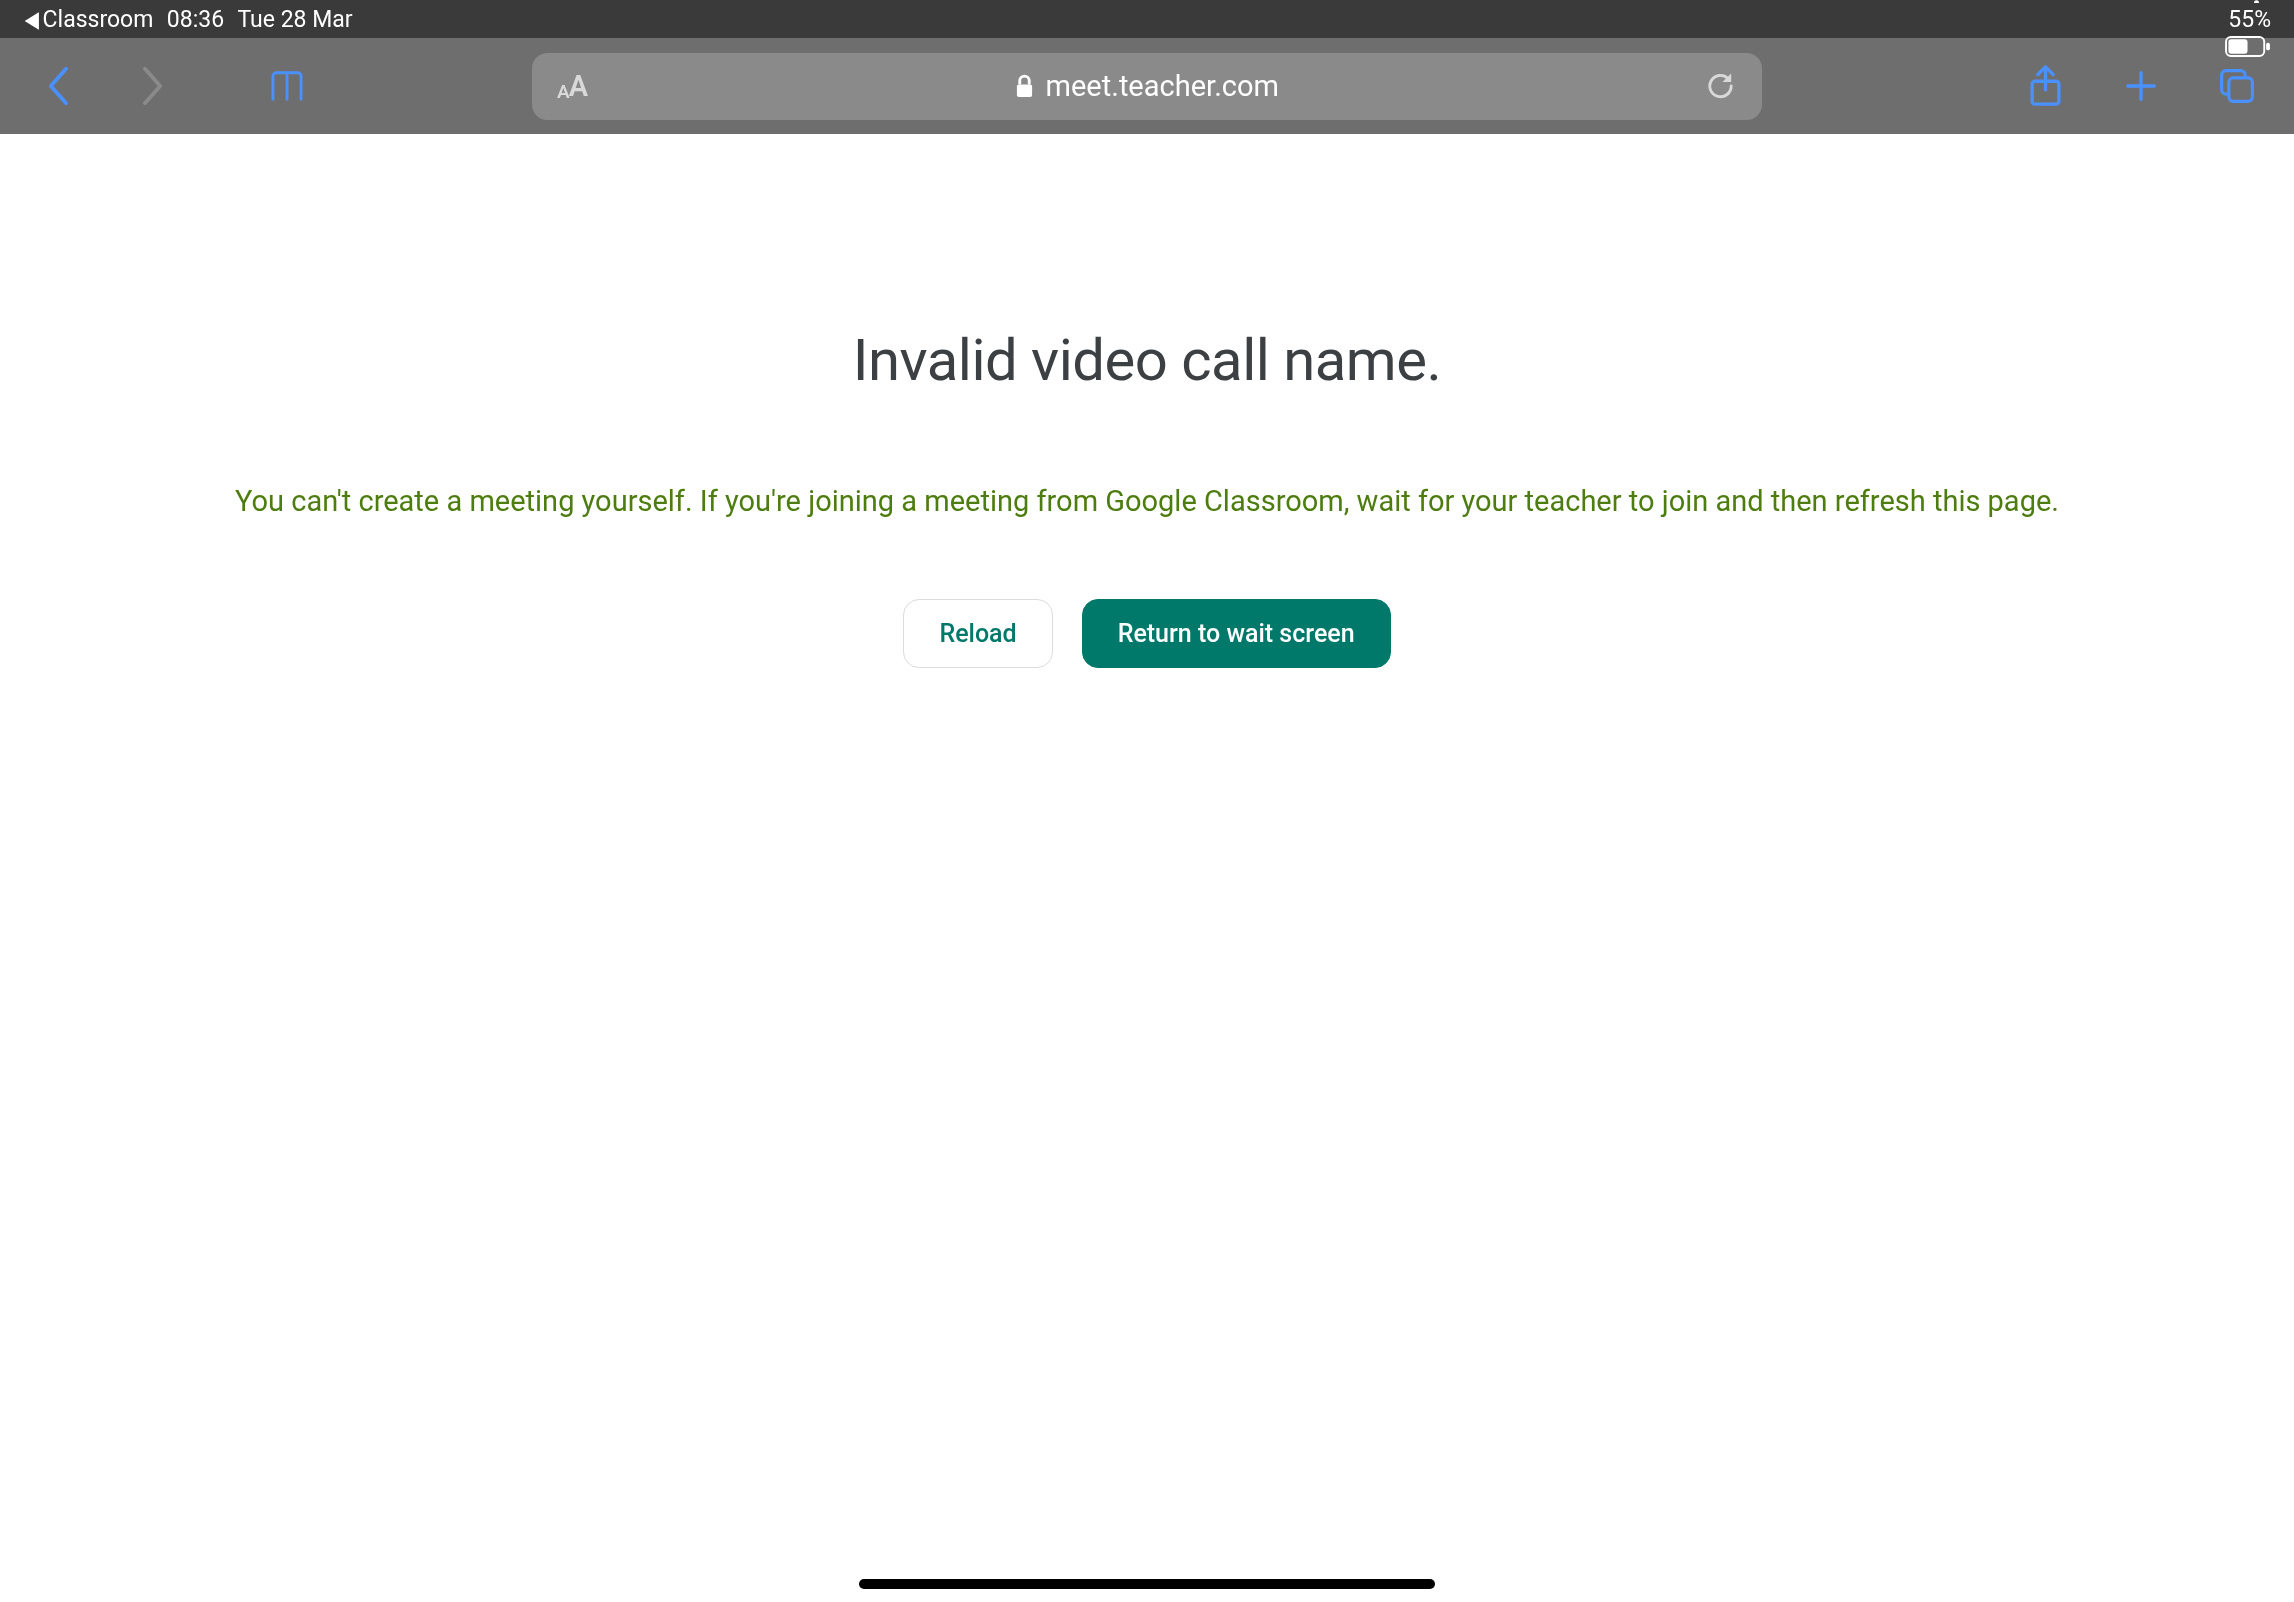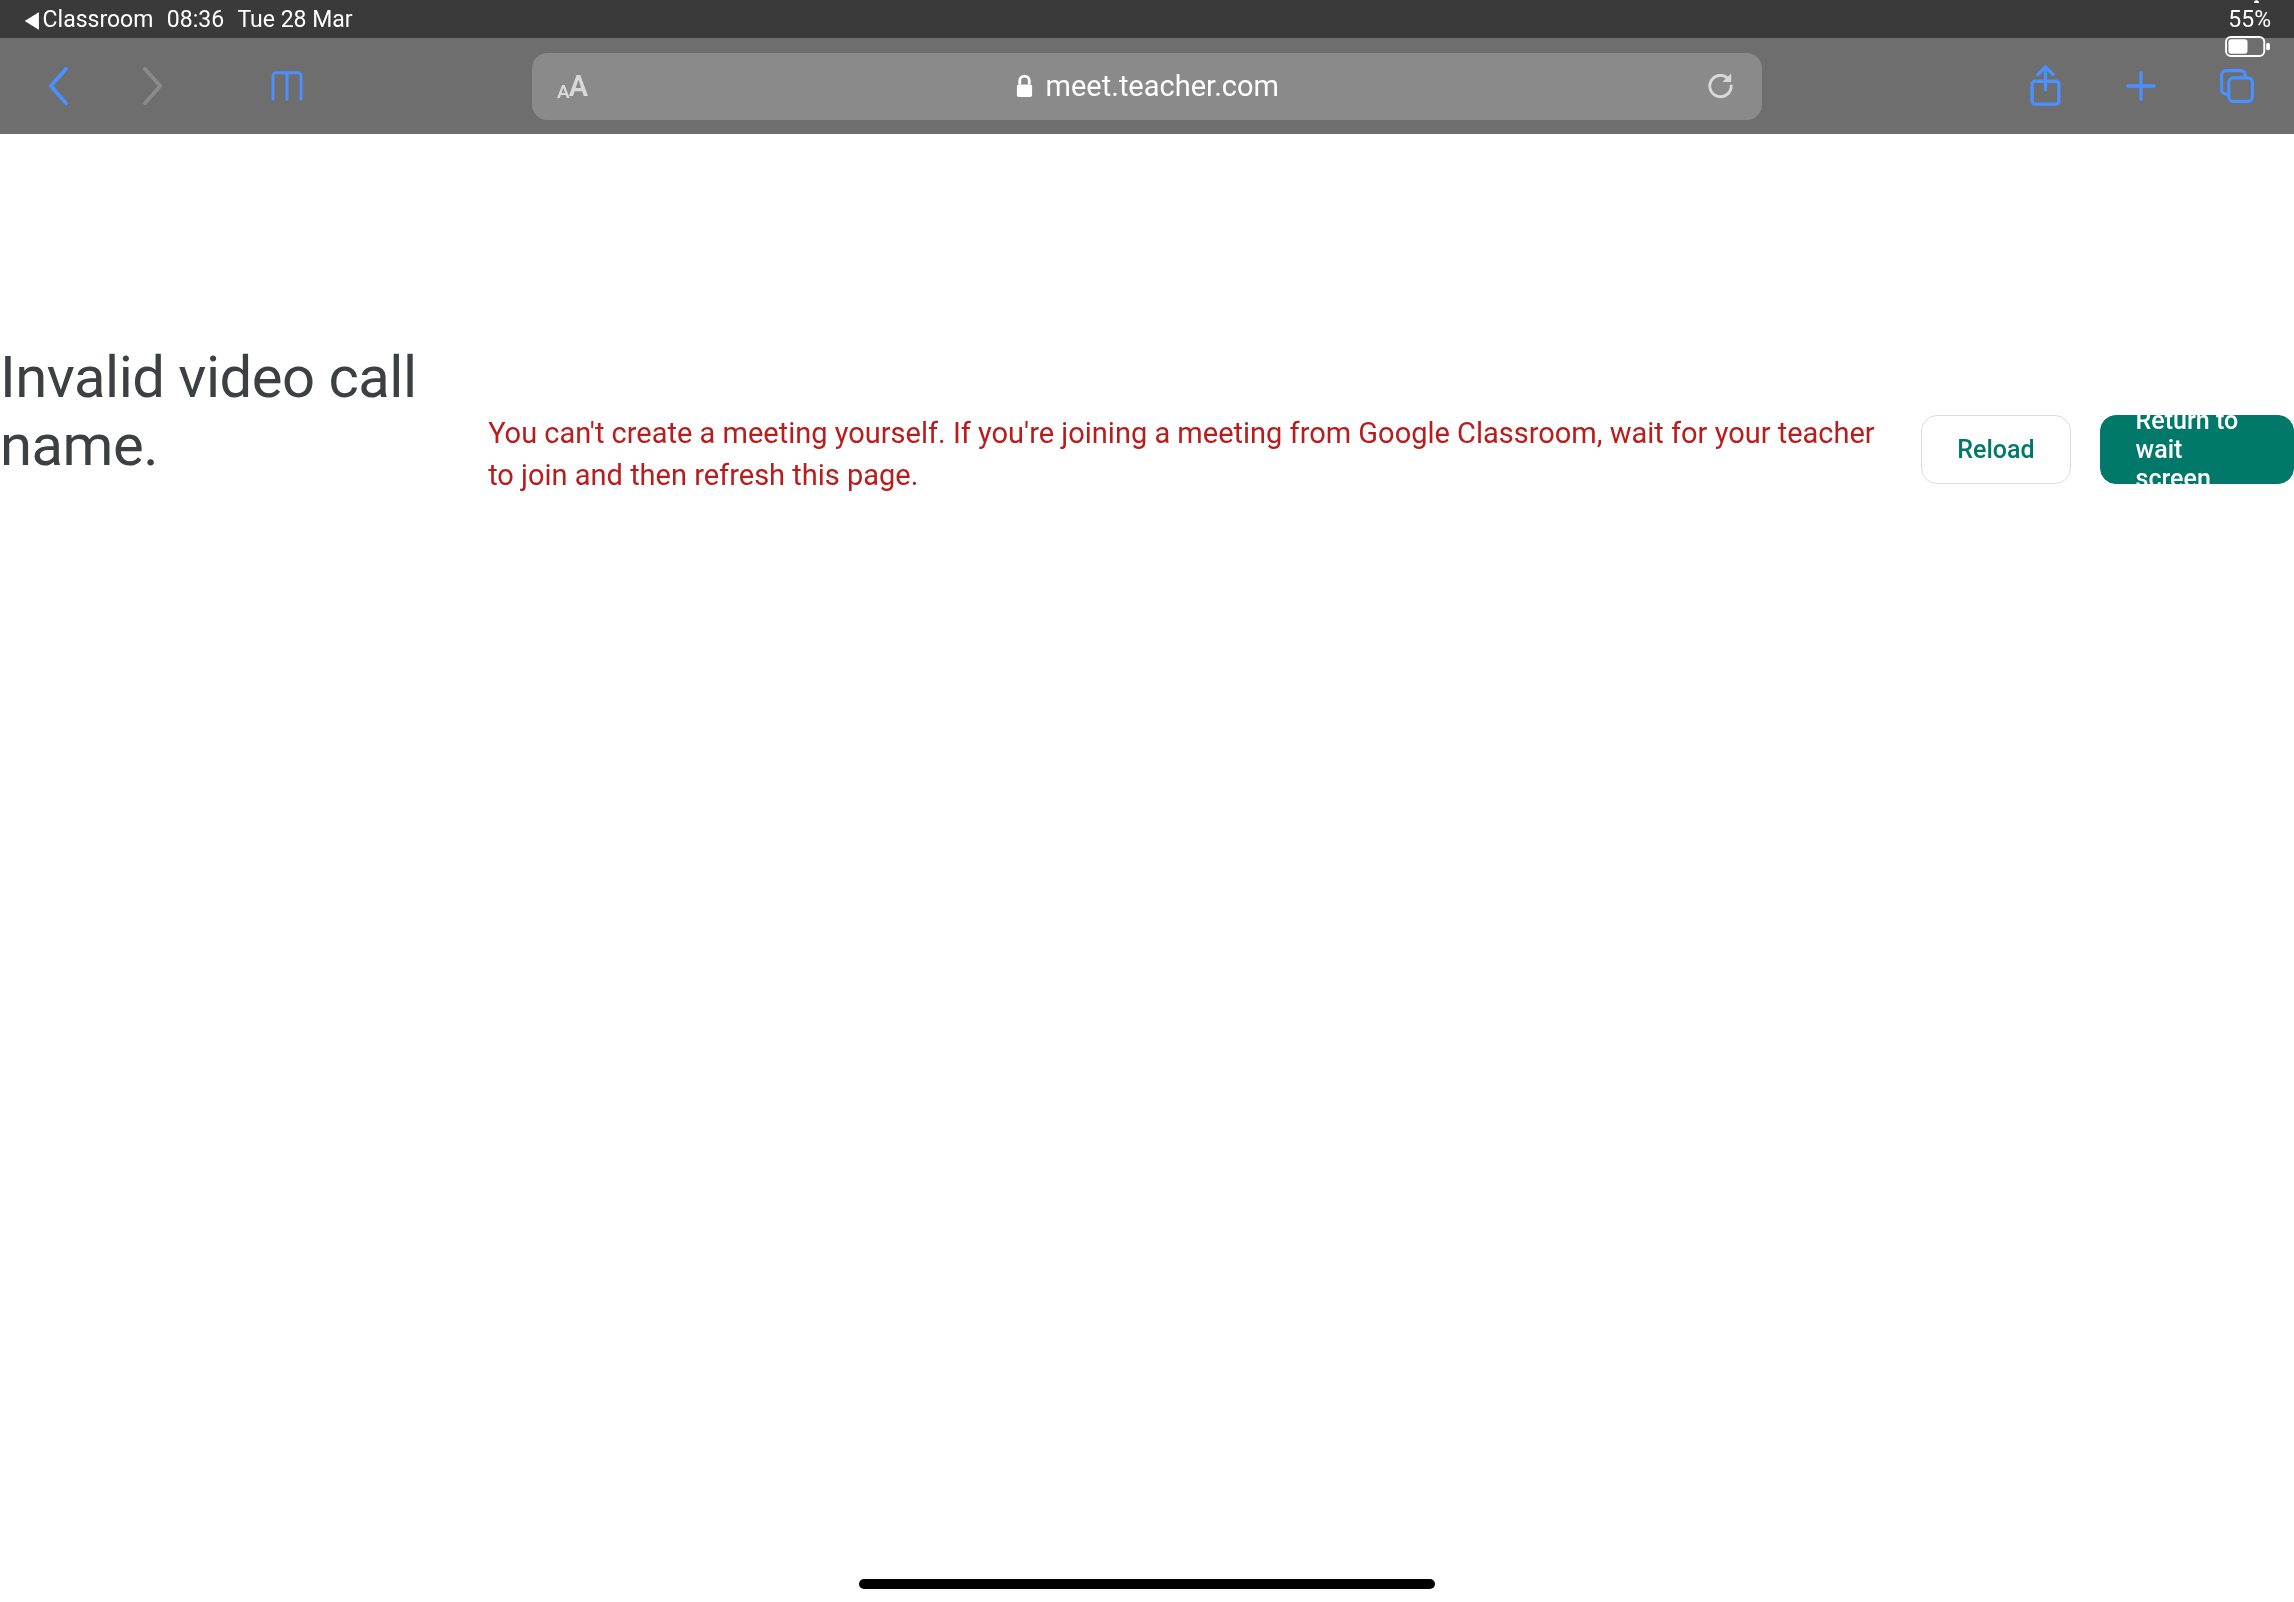--- a/index.html
+++ b/index.html
@@ -58,35 +58,35 @@
     .lock-icon svg { display:block; }
     .reload-icon { position:absolute; right:25px; top:50%; transform:translateY(-50%); color:#d9d9d9; }
     .reload-icon svg{display:block;}
 
     .right-buttons { display:flex; align-items:center; gap:58px; margin-left:38px; }
 
     
     .content {
       padding-top: 192px;
       display:flex;
-      flex-direction:row;
+      flex-direction:column;
       align-items:center;
       color:#3c4043;
     }
     .title {
       font-family: "Google Sans", Roboto, Arial, sans-serif;
       font-size: 58px;
       font-weight: 400;
       color: #3c4043;
       letter-spacing: -0.5px;
     }
     .subtitle {
       margin-top: 86px;
       font-size: 29px;
-      color: #b91c1c;
+      color: #4d7c0f;
       text-align:left;
       padding: 0 38px;
       line-height: 1.45;
     }
     .button-row { margin-top: 77px; display:flex; gap: 29px; }
     .btn {
       height: 69px;
       padding: 0 35px;
       border-radius: 16px;
       font-size: 25px;

